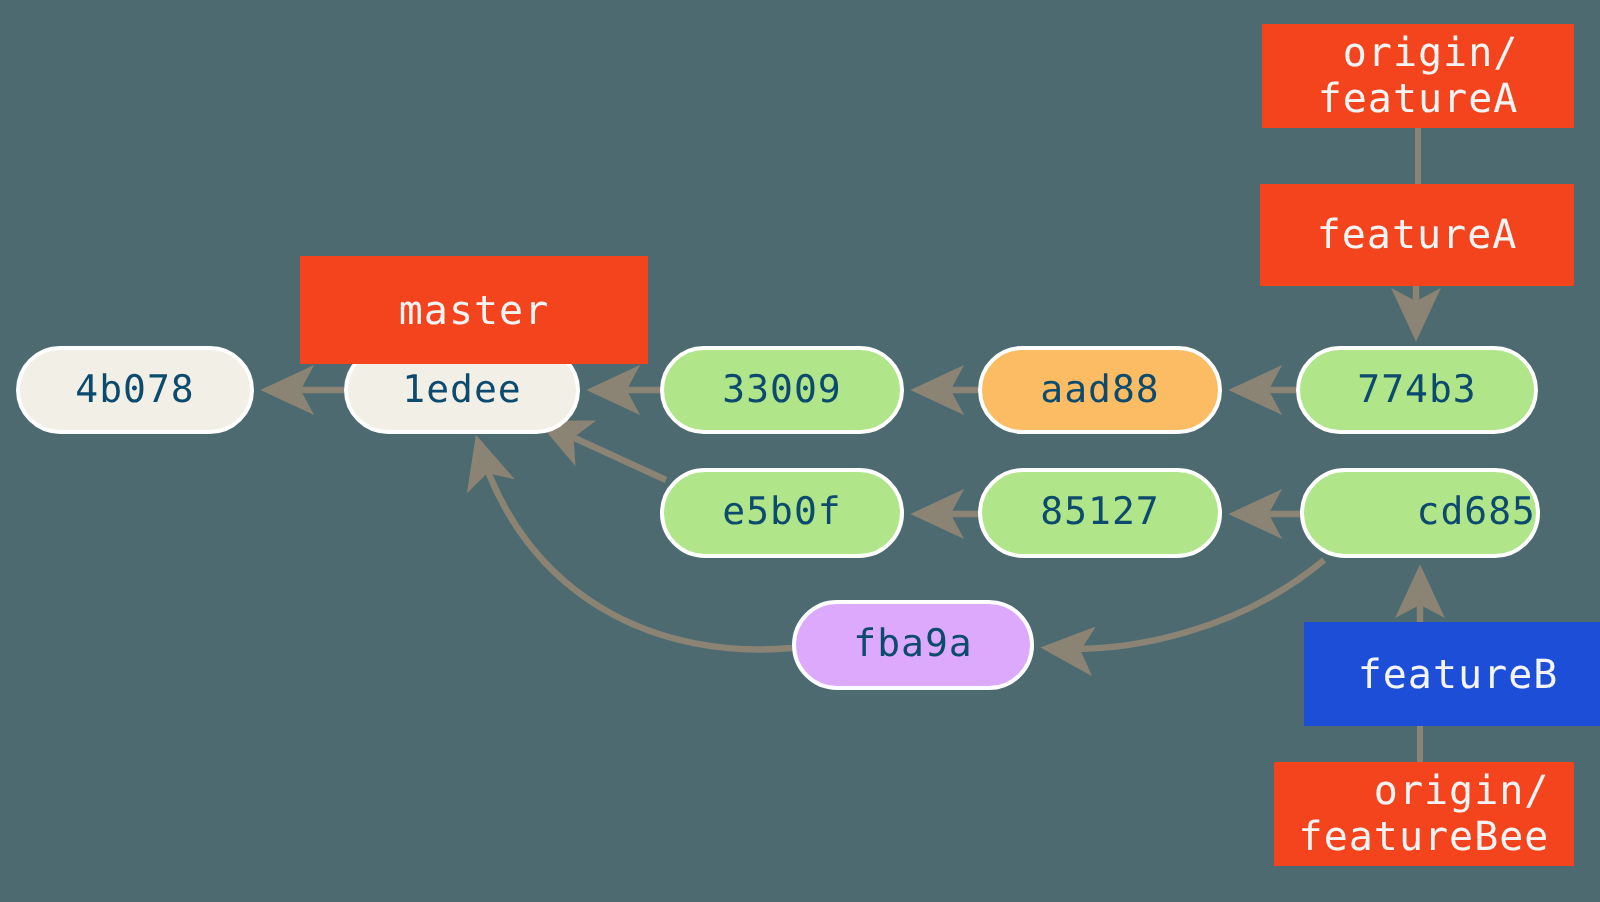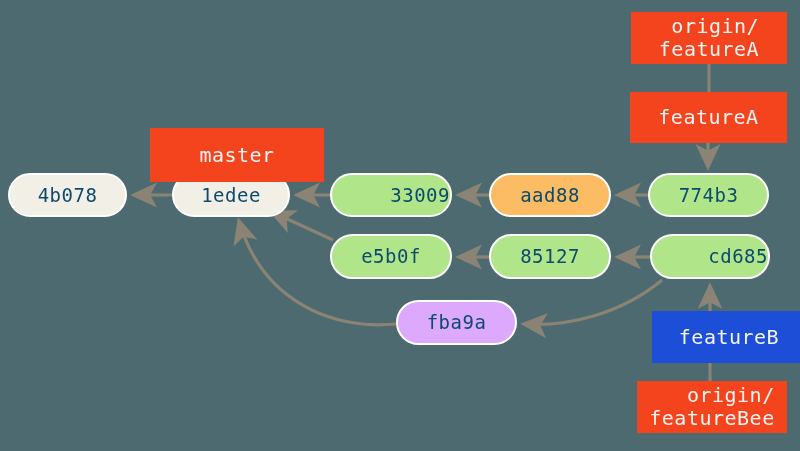--- a/index.html
+++ b/index.html
@@ -74,21 +74,21 @@
         <path d="M 708 143 L 708 167" marker-end="url(#ah)"></path>
         <path d="M 710 311 L 710 286" marker-end="url(#ah)"></path>
         <path d="M 709 64 L 709 92" stroke-width="3"></path>
         <path d="M 710 381 L 710 363" stroke-width="3"></path>
       </g>
   </svg>
 
   <div id="nodes">
       <div class="node commit" style="left: 8px; top: 173px; width: 119px; height: 44px; background: rgb(242, 240, 230);"><span>4b078</span></div>
       <div class="node commit" style="left: 172px; top: 173px; width: 118px; height: 44px; background: rgb(242, 240, 230);"><span>1edee</span></div>
-      <div class="node commit" style="left: 330px; top: 173px; width: 122px; height: 44px; background: rgb(176, 229, 138); justify-content: flex-end;"><span>33009</span></div>
+      <div class="node commit" style="left: 330px; top: 173px; width: 122px; height: 44px; background: rgb(176, 229, 138);"><span>33009</span></div>
       <div class="node commit" style="left: 489px; top: 173px; width: 122px; height: 44px; background: rgb(251, 188, 99);"><span>aad88</span></div>
       <div class="node commit" style="left: 648px; top: 173px; width: 121px; height: 44px; background: rgb(176, 229, 138);"><span>774b3</span></div>
       <div class="node commit" style="left: 330px; top: 234px; width: 122px; height: 45px; background: rgb(176, 229, 138);"><span>e5b0f</span></div>
       <div class="node commit" style="left: 489px; top: 234px; width: 122px; height: 45px; background: rgb(176, 229, 138);"><span>85127</span></div>
       <div class="node commit" style="left: 650px; top: 234px; width: 120px; height: 45px; background: rgb(176, 229, 138); justify-content: flex-end;"><span>cd685</span></div>
       <div class="node commit" style="left: 396px; top: 300px; width: 121px; height: 45px; background: rgb(220, 169, 252);"><span>fba9a</span></div>
       <div class="node ref" style="left: 150px; top: 91px; width: 174px; height: 54px; background: rgb(244, 68, 30); margin-top: 37px;"><span>master</span></div>
       <div class="node ref" style="left: 631px; top: 12px; width: 156px; height: 52px; background: rgb(244, 68, 30);"><span>origin/
 featureA</span></div>
       <div class="node ref" style="left: 630px; top: 92px; width: 157px; height: 51px; background: rgb(244, 68, 30);"><span>featureA</span></div>

